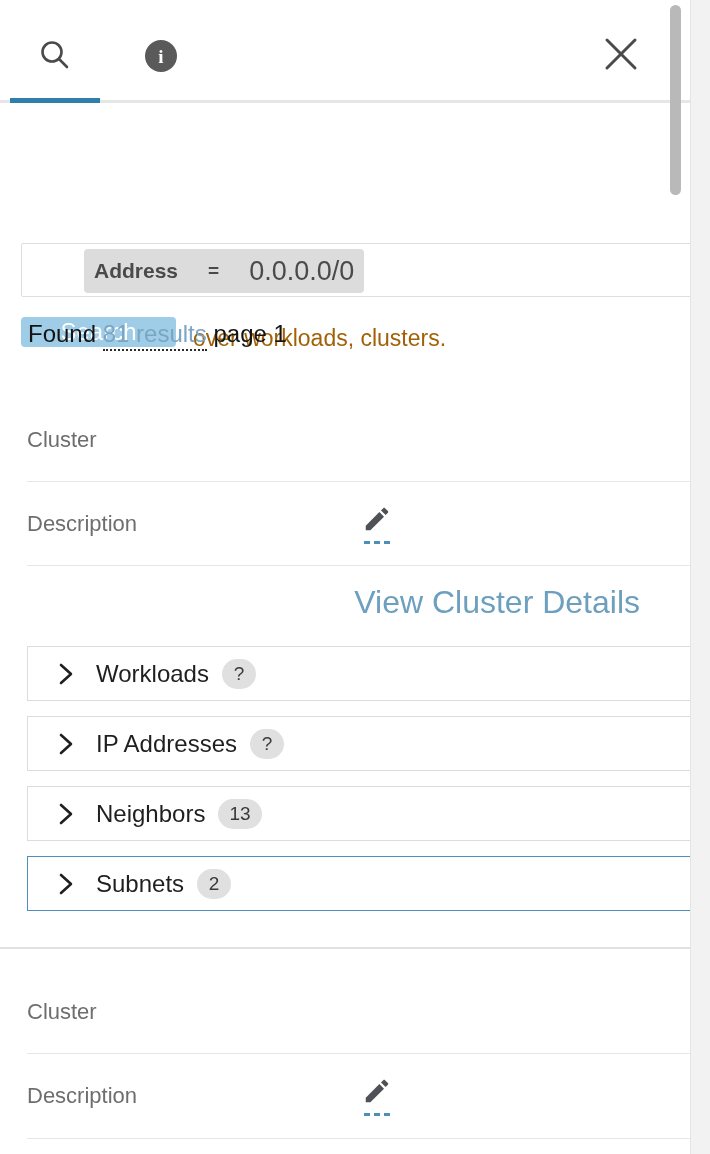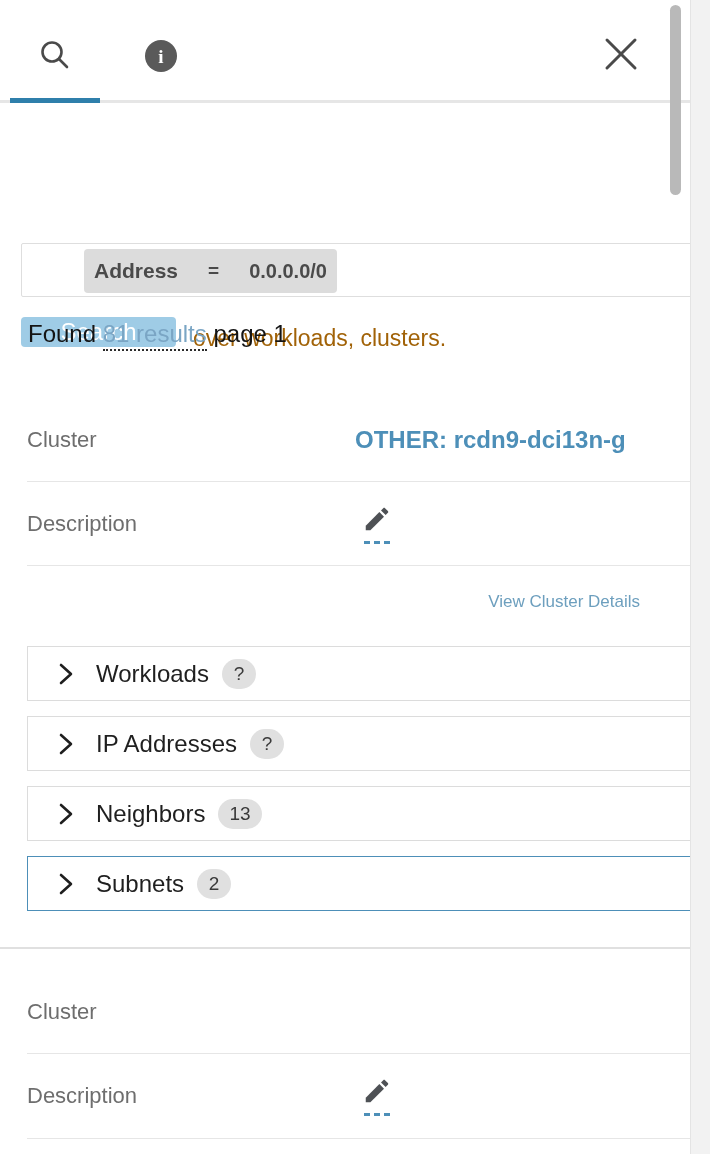--- a/index.html
+++ b/index.html
@@ -143,22 +143,22 @@
     font-weight: bold;
     color: #4a4a4a;
   }
   .chip-op {
     font-size: 19px;
     font-weight: bold;
     color: #4a4a4a;
     margin: 0 30px;
   }
   .chip-val {
-    font-size: 20px;
-    font-weight: bold;
+    font-size: 27px;
+    font-weight: normal;
     color: #4a4a4a;
   }
 
   .search-btn {
     position: absolute;
     left: 21px; top: 214px;
     width: 155px;
     height: 30px;
     background: #9fcce6;
     color: #ffffff;
@@ -238,21 +238,21 @@
   }
 
   .details-row {
     position: relative;
     height: 72px;
   }
   .details-link {
     position: absolute;
     right: 50px; top: 50%;
     transform: translateY(-50%);
-    font-size: 17px;
+    font-size: 32px;
     color: #6d9fbe;
     white-space: nowrap;
     cursor: pointer;
   }
 
   
   .acc {
     position: relative;
     margin-left: 27px;
     width: 700px;              
@@ -359,21 +359,20 @@
     <div class="found-line">
       <span>Found</span>
       <span class="results-link">81 results</span>
       <span>page 1</span>
     </div>
 
     <div class="result-block" style="top:398px;">
 
       <div class="kv-row">
         <span class="kv-label">Cluster</span>
-        <span class="kv-value-link">OTHER: rcdn9-dci13n-g</span>
       </div>
 
       <div class="kv-row">
         <span class="kv-label">Description</span>
         <span class="edit-cell">
           <span>
             <svg width="30" height="30" viewBox="0 0 24 24">
               <path d="M3 17.3V21h3.7L17.6 10.1l-3.7-3.7L3 17.3z" fill="#4e5155"></path>
               <path d="M20.7 7.0c.4-.4.4-1 0-1.4l-2.3-2.3c-.4-.4-1-.4-1.4 0l-1.8 1.8 3.7 3.7 1.8-1.8z" fill="#4e5155"></path>
             </svg>

